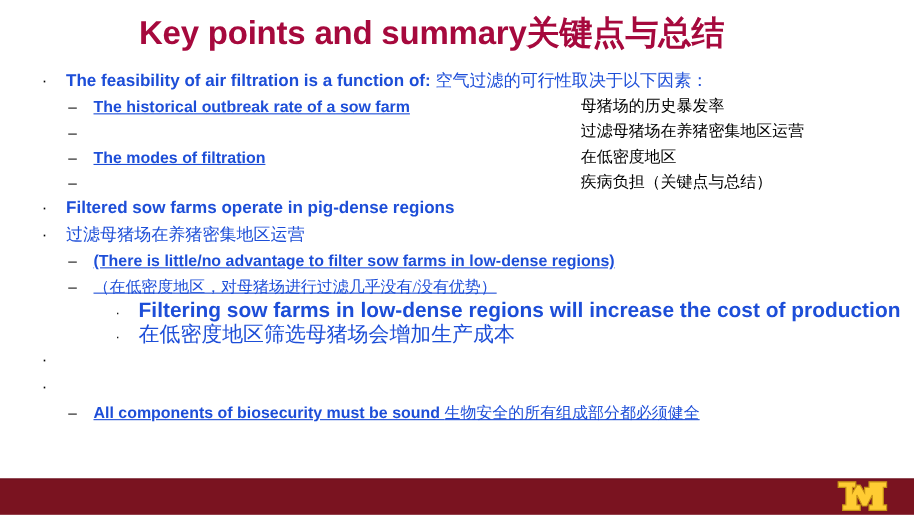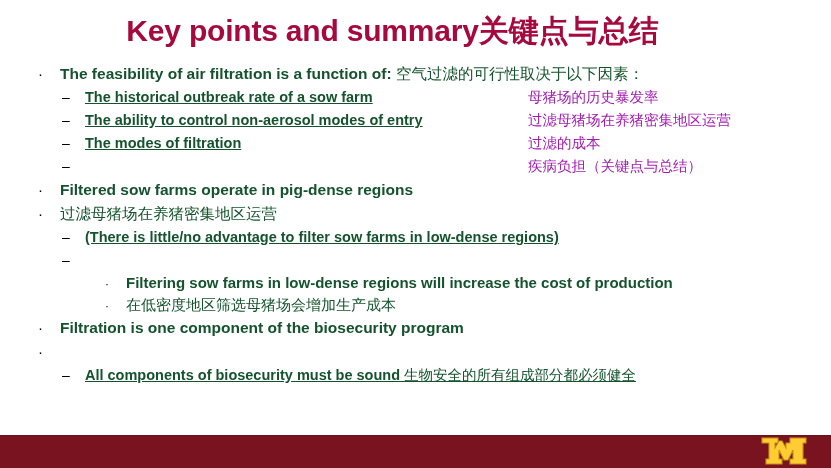--- a/index.html
+++ b/index.html
@@ -58,55 +58,55 @@
   }
 
   .bullet {
     flex: 0 0 auto;
     color: #000000;
     text-align: left;
   }
 
   .row-text {
     flex: 0 0 auto;
-    color: #14532d;
+    color: #1d4ed8;
   }
 
   
   .lvl1 { padding-left: 38px; height: 24px; }
   .lvl1 .bullet { width: 22px; font-size: 15px; line-height: 24px; }
   .lvl1 .row-text { font-size: 15.5px; line-height: 24px; }
 
   
   .lvl2 { padding-left: 62px; height: 23px; }
   .lvl2 .bullet { width: 23px; font-size: 14px; line-height: 23px; }
   .lvl2 .row-text { font-size: 14.5px; line-height: 23px; text-decoration: underline; }
 
   
   .lvl3 { padding-left: 105px; height: 22px; }
   .lvl3 .bullet { width: 21px; font-size: 12px; line-height: 22px; }
-  .lvl3 .row-text { font-size: 15px; line-height: 22px; }
+  .lvl3 .row-text { font-size: 19px; line-height: 22px; }
 
   .en-b {
     font-family: "Liberation Sans", sans-serif;
     font-weight: bold;
   }
   .zh-s {
     font-family: "Liberation Serif", "DejaVu Serif", serif;
     font-weight: normal;
   }
   
   .zh-col {
     position: absolute;
     left: 528px;
     top: 0;
     font-family: "Liberation Serif", "DejaVu Serif", serif;
     font-size: 14.5px;
     line-height: 23px;
-    color: #a21caf;
+    color: #000000;
     white-space: nowrap;
   }
 
   
   .footer-bar {
     position: absolute;
     left: 0;
     bottom: 0;
     width: 831px;
     height: 33px;
@@ -135,58 +135,57 @@
         <span class="bullet">·</span>
         <span class="row-text"><span class="en-b">The feasibility of air filtration is a function of:</span> <span class="zh-s">空气过滤的可行性取决于以下因素：</span></span>
       </div>
       <div class="row lvl2">
         <span class="bullet">–</span>
         <span class="row-text"><span class="en-b">The historical outbreak rate of a sow farm</span></span>
         <span class="zh-col">母猪场的历史暴发率</span>
       </div>
       <div class="row lvl2">
         <span class="bullet">–</span>
-        <span class="row-text"><span class="en-b">The ability to control non-aerosol modes of entry</span></span>
         <span class="zh-col">过滤母猪场在养猪密集地区运营</span>
       </div>
       <div class="row lvl2">
         <span class="bullet">–</span>
         <span class="row-text"><span class="en-b">The modes of filtration</span></span>
-        <span class="zh-col">过滤的成本</span>
+        <span class="zh-col">在低密度地区</span>
       </div>
       <div class="row lvl2">
         <span class="bullet">–</span>
         <span class="zh-col">疾病负担（关键点与总结）</span>
       </div>
       <div class="row lvl1">
         <span class="bullet">·</span>
         <span class="row-text"><span class="en-b">Filtered sow farms operate in pig-dense regions</span></span>
       </div>
       <div class="row lvl1">
         <span class="bullet">·</span>
         <span class="row-text"><span class="zh-s">过滤母猪场在养猪密集地区运营</span></span>
       </div>
       <div class="row lvl2">
         <span class="bullet">–</span>
         <span class="row-text"><span class="en-b">(There is little/no advantage to filter sow farms in low-dense regions)</span></span>
       </div>
       <div class="row lvl2">
         <span class="bullet">–</span>
+        <span class="row-text"><span class="zh-s">（在低密度地区，对母猪场进行过滤几乎没有/没有优势）</span></span>
       </div>
       <div class="row lvl3">
         <span class="bullet">·</span>
         <span class="row-text"><span class="en-b">Filtering sow farms in low-dense regions will increase the cost of production</span></span>
       </div>
       <div class="row lvl3">
         <span class="bullet">·</span>
         <span class="row-text"><span class="zh-s">在低密度地区筛选母猪场会增加生产成本</span></span>
       </div>
       <div class="row lvl1">
         <span class="bullet">·</span>
-        <span class="row-text"><span class="en-b">Filtration is one component of the biosecurity program</span></span>
       </div>
       <div class="row lvl1">
         <span class="bullet">·</span>
       </div>
       <div class="row lvl2">
         <span class="bullet">–</span>
         <span class="row-text"><span class="en-b">All components of biosecurity must be sound</span> <span class="zh-s">生物安全的所有组成部分都必须健全</span></span>
       </div>
     </div>
 

